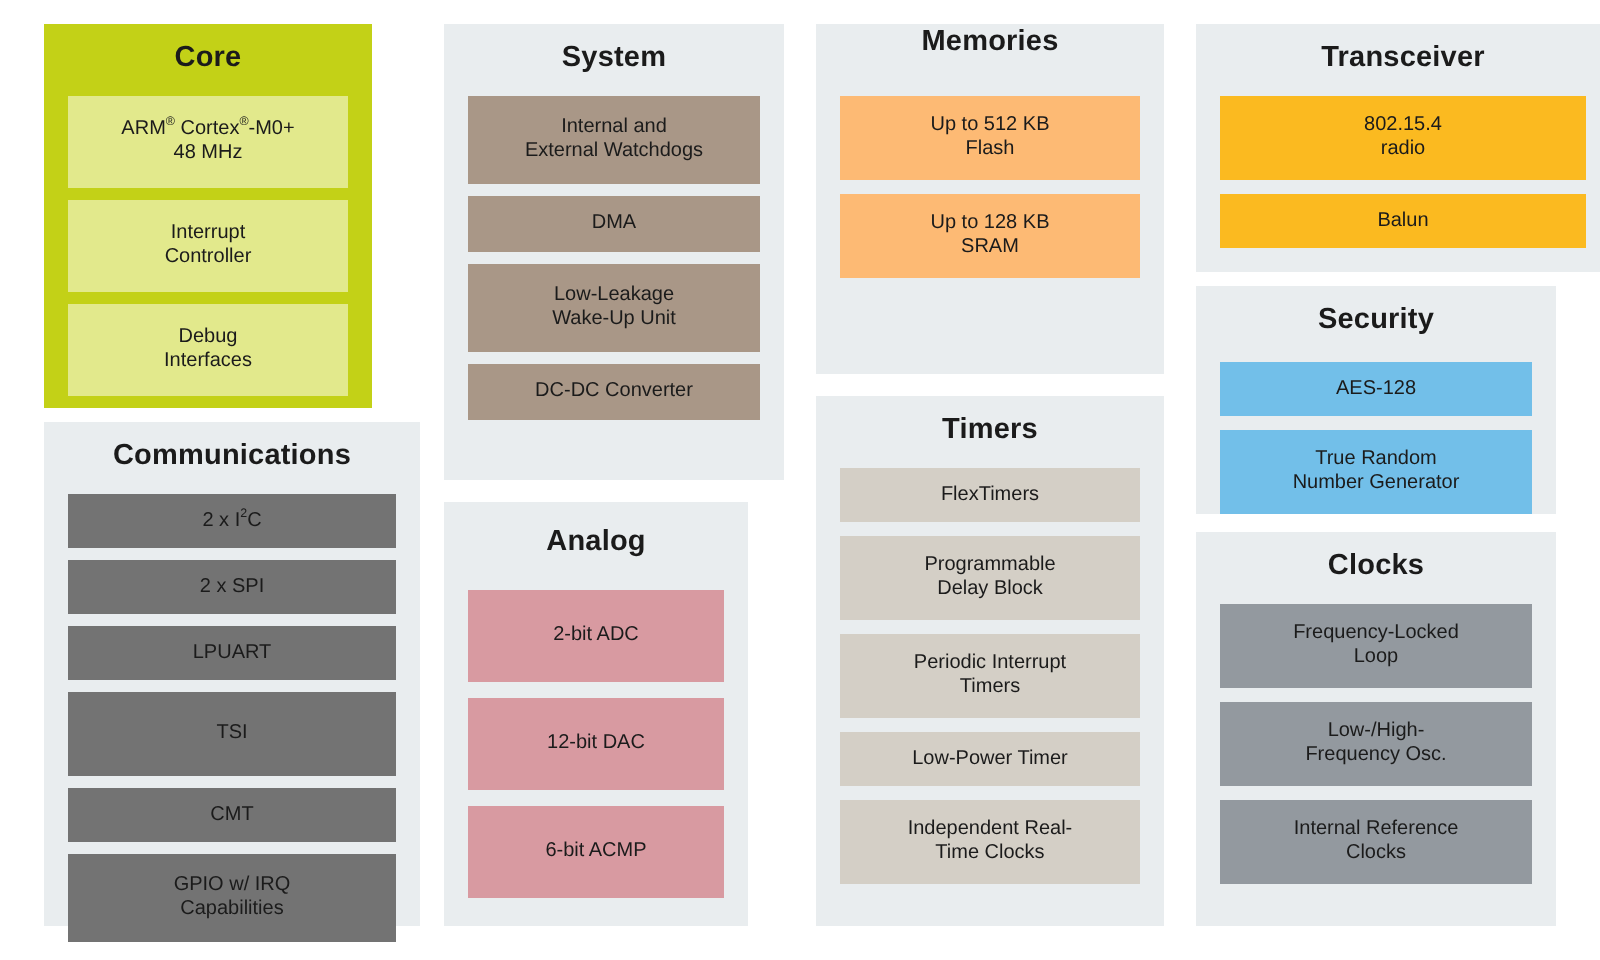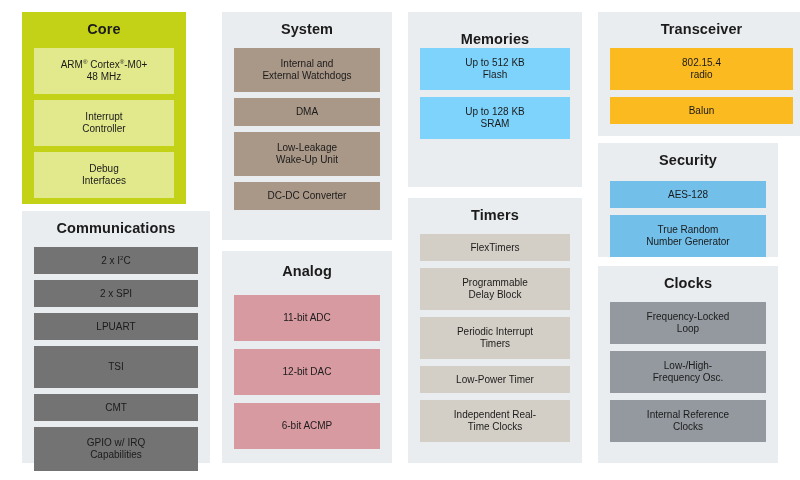--- a/index.html
+++ b/index.html
@@ -53,21 +53,21 @@
     line-height: 1.18;
     padding: 2px 4px;
   }
   .block span {
     display: block;
   }
   
   .c-core   { background: #e2e98c; }
   .c-system { background: #a99787; }
   .c-analog { background: #d89aa1; }
-  .c-mem    { background: #7dd3fc; }
+  .c-mem    { background: #fdba74; }
   .c-timer  { background: #d4cfc6; }
   .c-trx    { background: #fbba20; }
   .c-sec    { background: #72bfe9; }
   .c-clk    { background: #93999f; }
   .c-comm   { background: #737373; }
   sup {
     font-size: 0.62em;
     vertical-align: super;
     line-height: 0;
   }
@@ -145,37 +145,37 @@
           <span>Low-Leakage</span>
           <span>Wake-Up Unit</span>
         </span>
       </div>
       <div class="block c-system" style="height:28px;">
         <span>DC-DC Converter</span>
       </div>
     </div>
   </div>
 
-  <div class="panel" style="left:222px; top:251px; width:170px; height:212px;">
+  <div class="panel" style="left:222px; top:251px; width:152px; height:212px;">
     <div class="panel-title" style="padding-top:13px;">Analog</div>
     <div class="blocks" style="top:44px; padding:0 12px;">
       <div class="block c-analog" style="height:46px; margin-bottom:8px;">
-        <span>11-bit ADC</span>
+        <span>2-bit ADC</span>
       </div>
       <div class="block c-analog" style="height:46px; margin-bottom:8px;">
         <span>12-bit DAC</span>
       </div>
       <div class="block c-analog" style="height:46px;">
         <span>6-bit ACMP</span>
       </div>
     </div>
   </div>
 
   <div class="panel" style="left:408px; top:12px; width:174px; height:175px;">
-    <div class="panel-title" style="padding-top:20px;">Memories</div>
+    <div class="panel-title" style="padding-top:2px;">Memories</div>
     <div class="blocks" style="top:36px; padding:0 12px;">
       <div class="block c-mem" style="height:42px; margin-bottom:7px;">
         <span>
           <span>Up to 512 KB</span>
           <span>Flash</span>
         </span>
       </div>
       <div class="block c-mem" style="height:42px;">
         <span>
           <span>Up to 128 KB</span>

